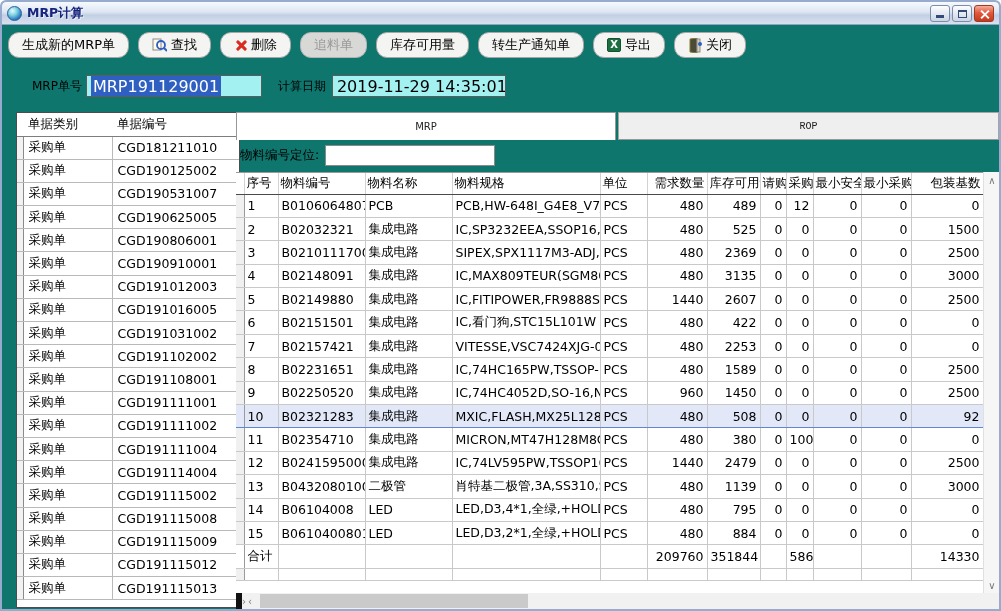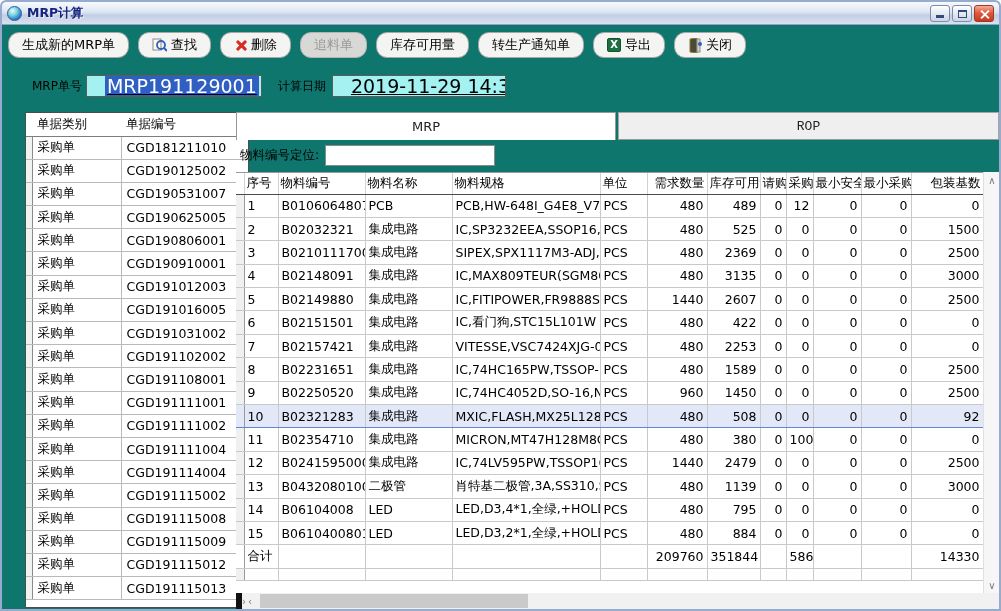--- a/index.html
+++ b/index.html
@@ -39,41 +39,41 @@
   .delete-x-icon::before { transform:rotate(45deg); } .delete-x-icon::after { transform:rotate(-45deg); }
   .excel-icon { width:14px; height:14px; background:#1d6f42; border:1px solid #14522f; border-radius:2px;
                 color:#fff; font-size:10px; font-weight:bold; text-align:center; line-height:12px; }
   .excel-icon::before { content:"X"; }
   .exit-door-icon { width:14px; height:15px; }
 
   
   .fields { position:absolute; top:72px; left:10px; height:24px; display:flex; align-items:center;margin-left:20px; }
   .field-label { font-size:12px; color:#000; }
   .cyan-box { height:22px; background:#a4f1f1; border:1px solid #5c5c5c; display:flex; align-items:center;
-              padding:0 18px; font-size:19px; overflow:hidden; white-space:nowrap;text-decoration:underline; }
+              padding:0 4px; font-size:16px; overflow:hidden; white-space:nowrap; }
   .mrp-input { width:176px; margin-left:4px; }
   .mrp-input .selection { background:#2e5fc1; color:#fff; padding:1px 2px; }
   .date-input { width:174px; margin-left:6px; color:#000; }
   .lbl2 { margin-left:16px; }
 
   
-  .left-table { position:absolute; left:23px; top:110px; width:224px; height:496px; background:#fff;
+  .left-table { position:absolute; left:14px; top:110px; width:224px; height:496px; background:#fff;
                 border:1px solid #4c4c4c; overflow:hidden; }
   .left-table table { border-collapse:collapse; table-layout:fixed; width:224px; }
   .left-table col.c-sel { width:6px; } .left-table col.c-type { width:89px; } .left-table col.c-no { width:129px; }
   .left-table th { font-weight:normal; text-align:left; height:23px; padding:0 0 0 5px;
                    border-bottom:1px solid #7d7d7d; font-size:12.5px; white-space:nowrap; overflow:hidden; }
   .left-table td { height:23.2px; border-bottom:1px solid #b9b9b9; border-right:1px solid #b9b9b9;
                    padding:0 0 0 5px; font-size:12.5px; white-space:nowrap; overflow:hidden; }
   .left-table td.sel { padding:0; border-right:1px solid #8a8a8a; background:#f2f2f2; }
 
   
   .right-panel { position:absolute; left:234px; top:110px; width:763px; height:497px; }
   .tabs { height:28px; display:flex; }
-  .tab { display:flex; align-items:center; justify-content:center; font-size:13px; color:#222; cursor:default; }
+  .tab { display:flex; align-items:center; justify-content:center; font-size:10px; color:#222; cursor:default; }
   .tab.active { width:380px; background:#fff; border:1px solid #979797; border-bottom:none; }
   .tab.inactive { flex:1; margin-left:2px; background:#efefef; border:1px solid #a5a5a5; border-bottom:1px solid #979797;font-family:Liberation Mono, monospace; }
   .filter-row { height:31px; display:flex; align-items:center; padding-left:4px; }
   .filter-label { font-size:12.5px; }
   .filter-input { width:170px; height:21px; margin-left:6px; border:1px solid #8a8a8a; background:#fff;
                   font:12px "DejaVu Sans","Liberation Sans",sans-serif; padding:0 3px; }
 
   .grid-wrap { position:absolute; top:60px; left:0; right:16px; bottom:16px; overflow:hidden; background:#fff;
                border-top:1px solid #9a9a9a; }
   .grid { border-collapse:collapse; table-layout:fixed; width:747px; }

